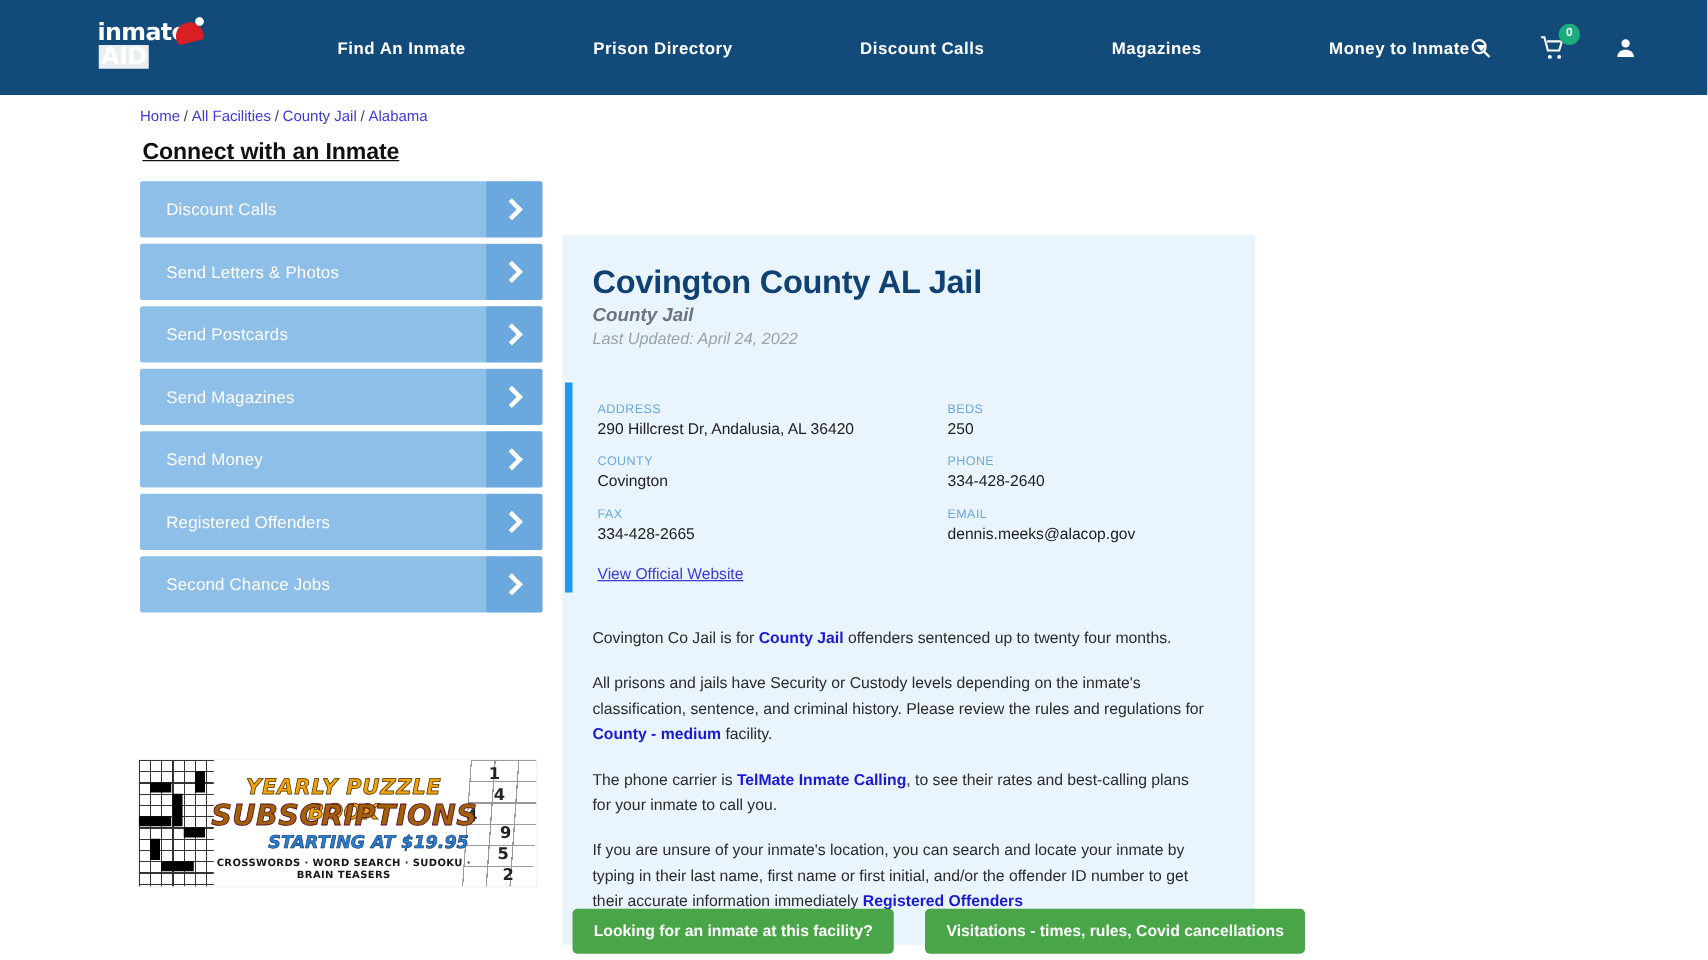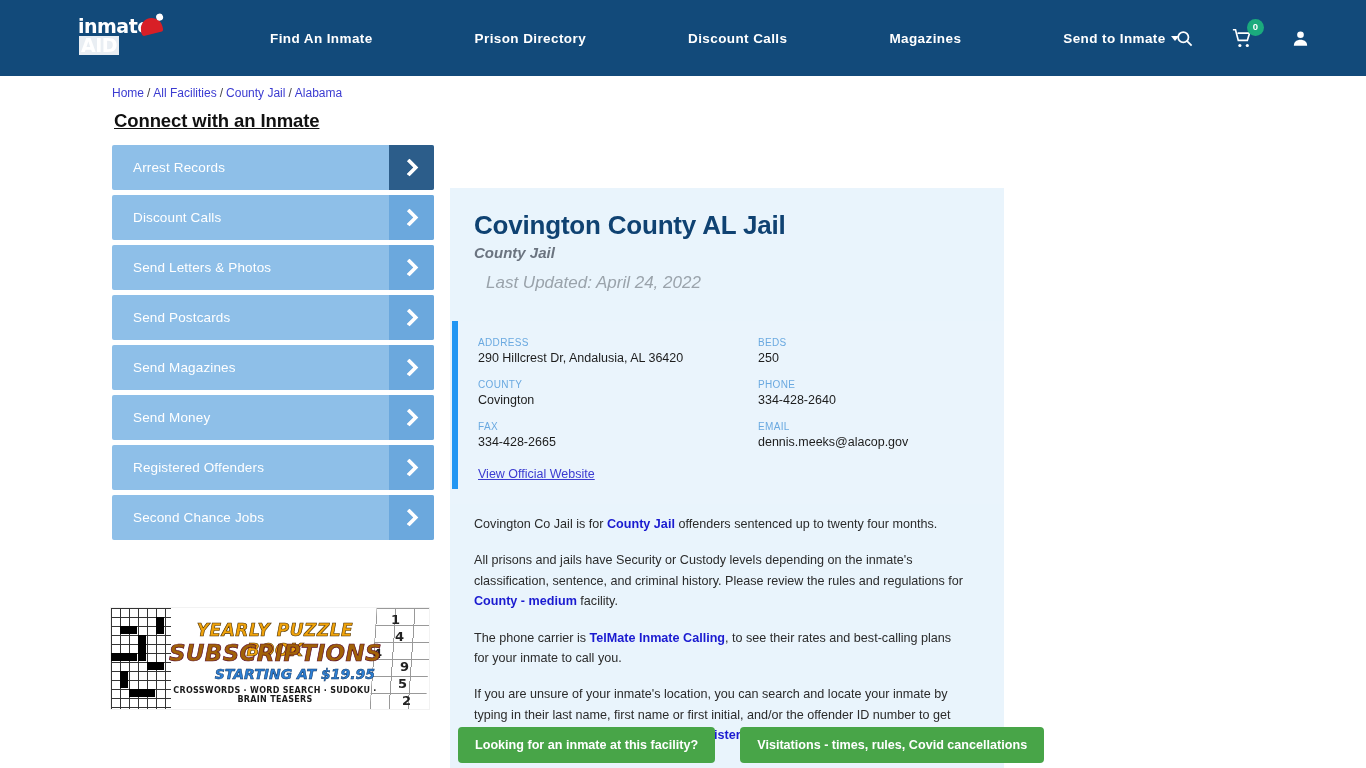--- a/index.html
+++ b/index.html
@@ -248,24 +248,24 @@
     letter-spacing: -0.2px;
   }
   .facility-type {
     font-size: 15px;
     font-style: italic;
     font-weight: bold;
     color: #6b7480;
     margin: 0 0 2px 0;
   }
   .facility-updated {
-    font-size: 17px;
+    font-size: 13px;
     font-style: italic;
     color: #9aa3ab;
-    margin: 12px;
+    margin: 0;
   }
 
   .info-block {
     position: relative;
     margin: 28px 0 0 0;
     padding: 16px 24px 22px 28px;
     background: #eaf4fc;
   }
   .info-bar {
     position: absolute;
@@ -345,21 +345,21 @@
     <div class="logo-text">
       <span>inmate</span><span class="logo-aid"><span>AID</span></span>
     </div>
   </div>
 
   <div class="nav-links">
     <a class="nav-link"><span>Find An Inmate</span></a>
     <a class="nav-link"><span>Prison Directory</span></a>
     <a class="nav-link"><span>Discount Calls</span></a>
     <a class="nav-link"><span>Magazines</span></a>
-    <a class="nav-link"><span>Send to Inmate</span><i class="caret"></i></a>
+    <a class="nav-link"><span>Money to Inmate</span><i class="caret"></i></a>
   </div>
 
   <div class="nav-icons">
     <a class="nav-icon">
       <svg width="19" height="19" viewBox="0 0 24 24" fill="none" stroke="#ffffff" stroke-width="2.2">
         <circle cx="10.5" cy="10.5" r="6.5"></circle>
           <line x1="15.3" y1="15.3" x2="21" y2="21"></line>
       </svg>
     </a>
     <a class="nav-icon">
@@ -381,26 +381,20 @@
 
 <div class="page">
 
   <div class="breadcrumb">
     <a>Home</a><span class="sep">/</span><a>All Facilities</a><span class="sep">/</span><a>County Jail</a><span class="sep">/</span><a>Alabama</a>
   </div>
 
   <div class="sidebar">
     <h2 class="sidebar-title">Connect with an Inmate</h2>
 
-    <div class="side-btn active">
-      <span class="label">Arrest Records</span>
-      <span class="arrow-box">
-          <i class="chev"></i>
-        </span>
-    </div>
     <div class="side-btn">
       <span class="label">Discount Calls</span>
       <span class="arrow-box">
           <i class="chev"></i>
         </span>
     </div>
     <div class="side-btn">
       <span class="label">Send Letters &amp; Photos</span>
       <span class="arrow-box">
           <i class="chev"></i>

